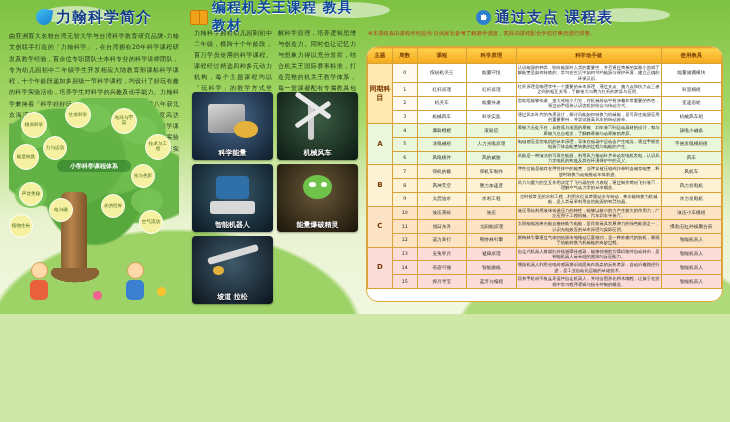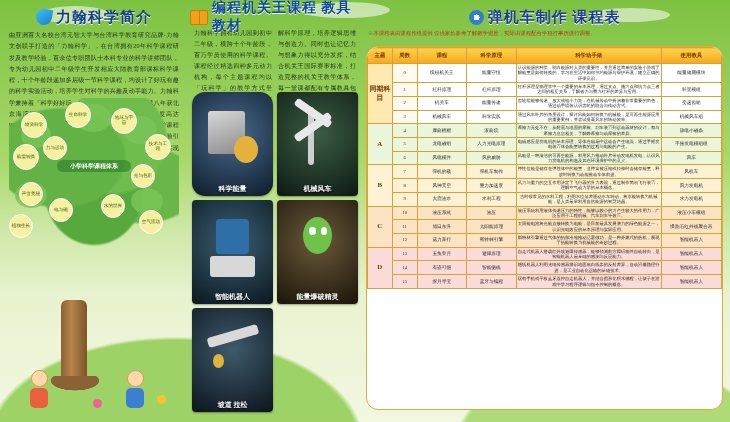--- a/index.html
+++ b/index.html
@@ -2,25 +2,24 @@
 <html lang="zh"><head>
 <meta charset="utf-8">
 <style>
   html,body{margin:0;padding:0;}
   body{
     width:730px;height:422px;overflow:hidden;
     font-family:"DejaVu Sans","Liberation Sans",sans-serif;
     background:#cfe8a8;
   }
   .poster{
-    position:relative;width:730px;height:422px;
+    position:relative;width:730px;height:314px;
     background:
       linear-gradient(180deg,#7ec242 0%, #a8d96a 38%, #cfe8a8 55%, #e8f3cf 70%, #f2f7e0 100%);
     overflow:hidden;
-    font-family:Liberation Serif, serif;
   }
   
   .hill{
     position:absolute;left:-40px;bottom:-20px;width:430px;height:120px;
     background:radial-gradient(ellipse at 50% 100%, #8fcc52 0%, #8fcc52 60%, rgba(143,204,82,0) 62%);
     opacity:.85;
   }
   .hill2{
     position:absolute;right:-60px;bottom:-30px;width:360px;height:110px;
     background:radial-gradient(ellipse at 50% 100%, #9ed35f 0%, #9ed35f 60%, rgba(158,211,95,0) 62%);
@@ -116,21 +115,21 @@
   }
   .photo{
     position:relative;border-radius:4px;overflow:hidden;
     background:#122437;
     box-shadow:0 1px 2px rgba(0,0,0,.35);
   }
   .photo .cap{
     position:absolute;left:0;right:0;bottom:2px;text-align:center;
     font-size:7px;font-weight:bold;color:#fff;text-shadow:0 1px 2px #000;
   }
-  .ph-bg1{background:radial-gradient(circle at 50% 40%, #4a6b8f, #0d1b2a);border-radius:13px;}
+  .ph-bg1{background:radial-gradient(circle at 50% 40%, #4a6b8f, #0d1b2a);}
   .ph-bg2{background:radial-gradient(circle at 50% 40%, #3c5d45, #0c1a12);}
   .ph-bg3{background:radial-gradient(circle at 50% 40%, #5a4a73, #14101f);}
   .ph-bg4{background:radial-gradient(circle at 50% 40%, #3d5f72, #0a1720);}
   .ph-bg5{background:radial-gradient(circle at 50% 40%, #6b5a3b, #1a1408);}
   .ph-bg6{background:radial-gradient(circle at 50% 40%, #3f5a6b, #0b141c);}
   .bot{position:absolute;border-radius:3px;}
   
   .tbl-note{
     margin:1px 4px 2px;font-size:5.4px;color:#b63a12;line-height:1.5;
   }
@@ -248,21 +247,21 @@
         <div class="bot" style="left:18%;top:22%;width:64%;height:10%;background:#d9d9d9;transform:rotate(-16deg);"></div>
         <div class="bot" style="left:26%;top:44%;width:14%;height:14%;border-radius:50%;background:#e2b33c;"></div>
         <div class="cap">坡道 拉松</div>
       </div>
     </div>
   </div>
 
   <div class="panel panel-right">
     <div class="ttl ttl-right">
       <span class="gear-ico"></span>
-      <span class="txt">弹机车制作 课程表</span>
+      <span class="txt">通过支点 课程表</span>
     </div>
     <div class="tbl-note">※本课程表由课程作组提供 仅供家长参考了解教学进度，实际由课程配合学校行事历进行调整。</div>
 
     <div class="sched-wrap">
       <table class="sched">
         <colgroup>
           <col style="width:7%">
             <col style="width:7%">
             <col style="width:14%">
           <col style="width:14%">

